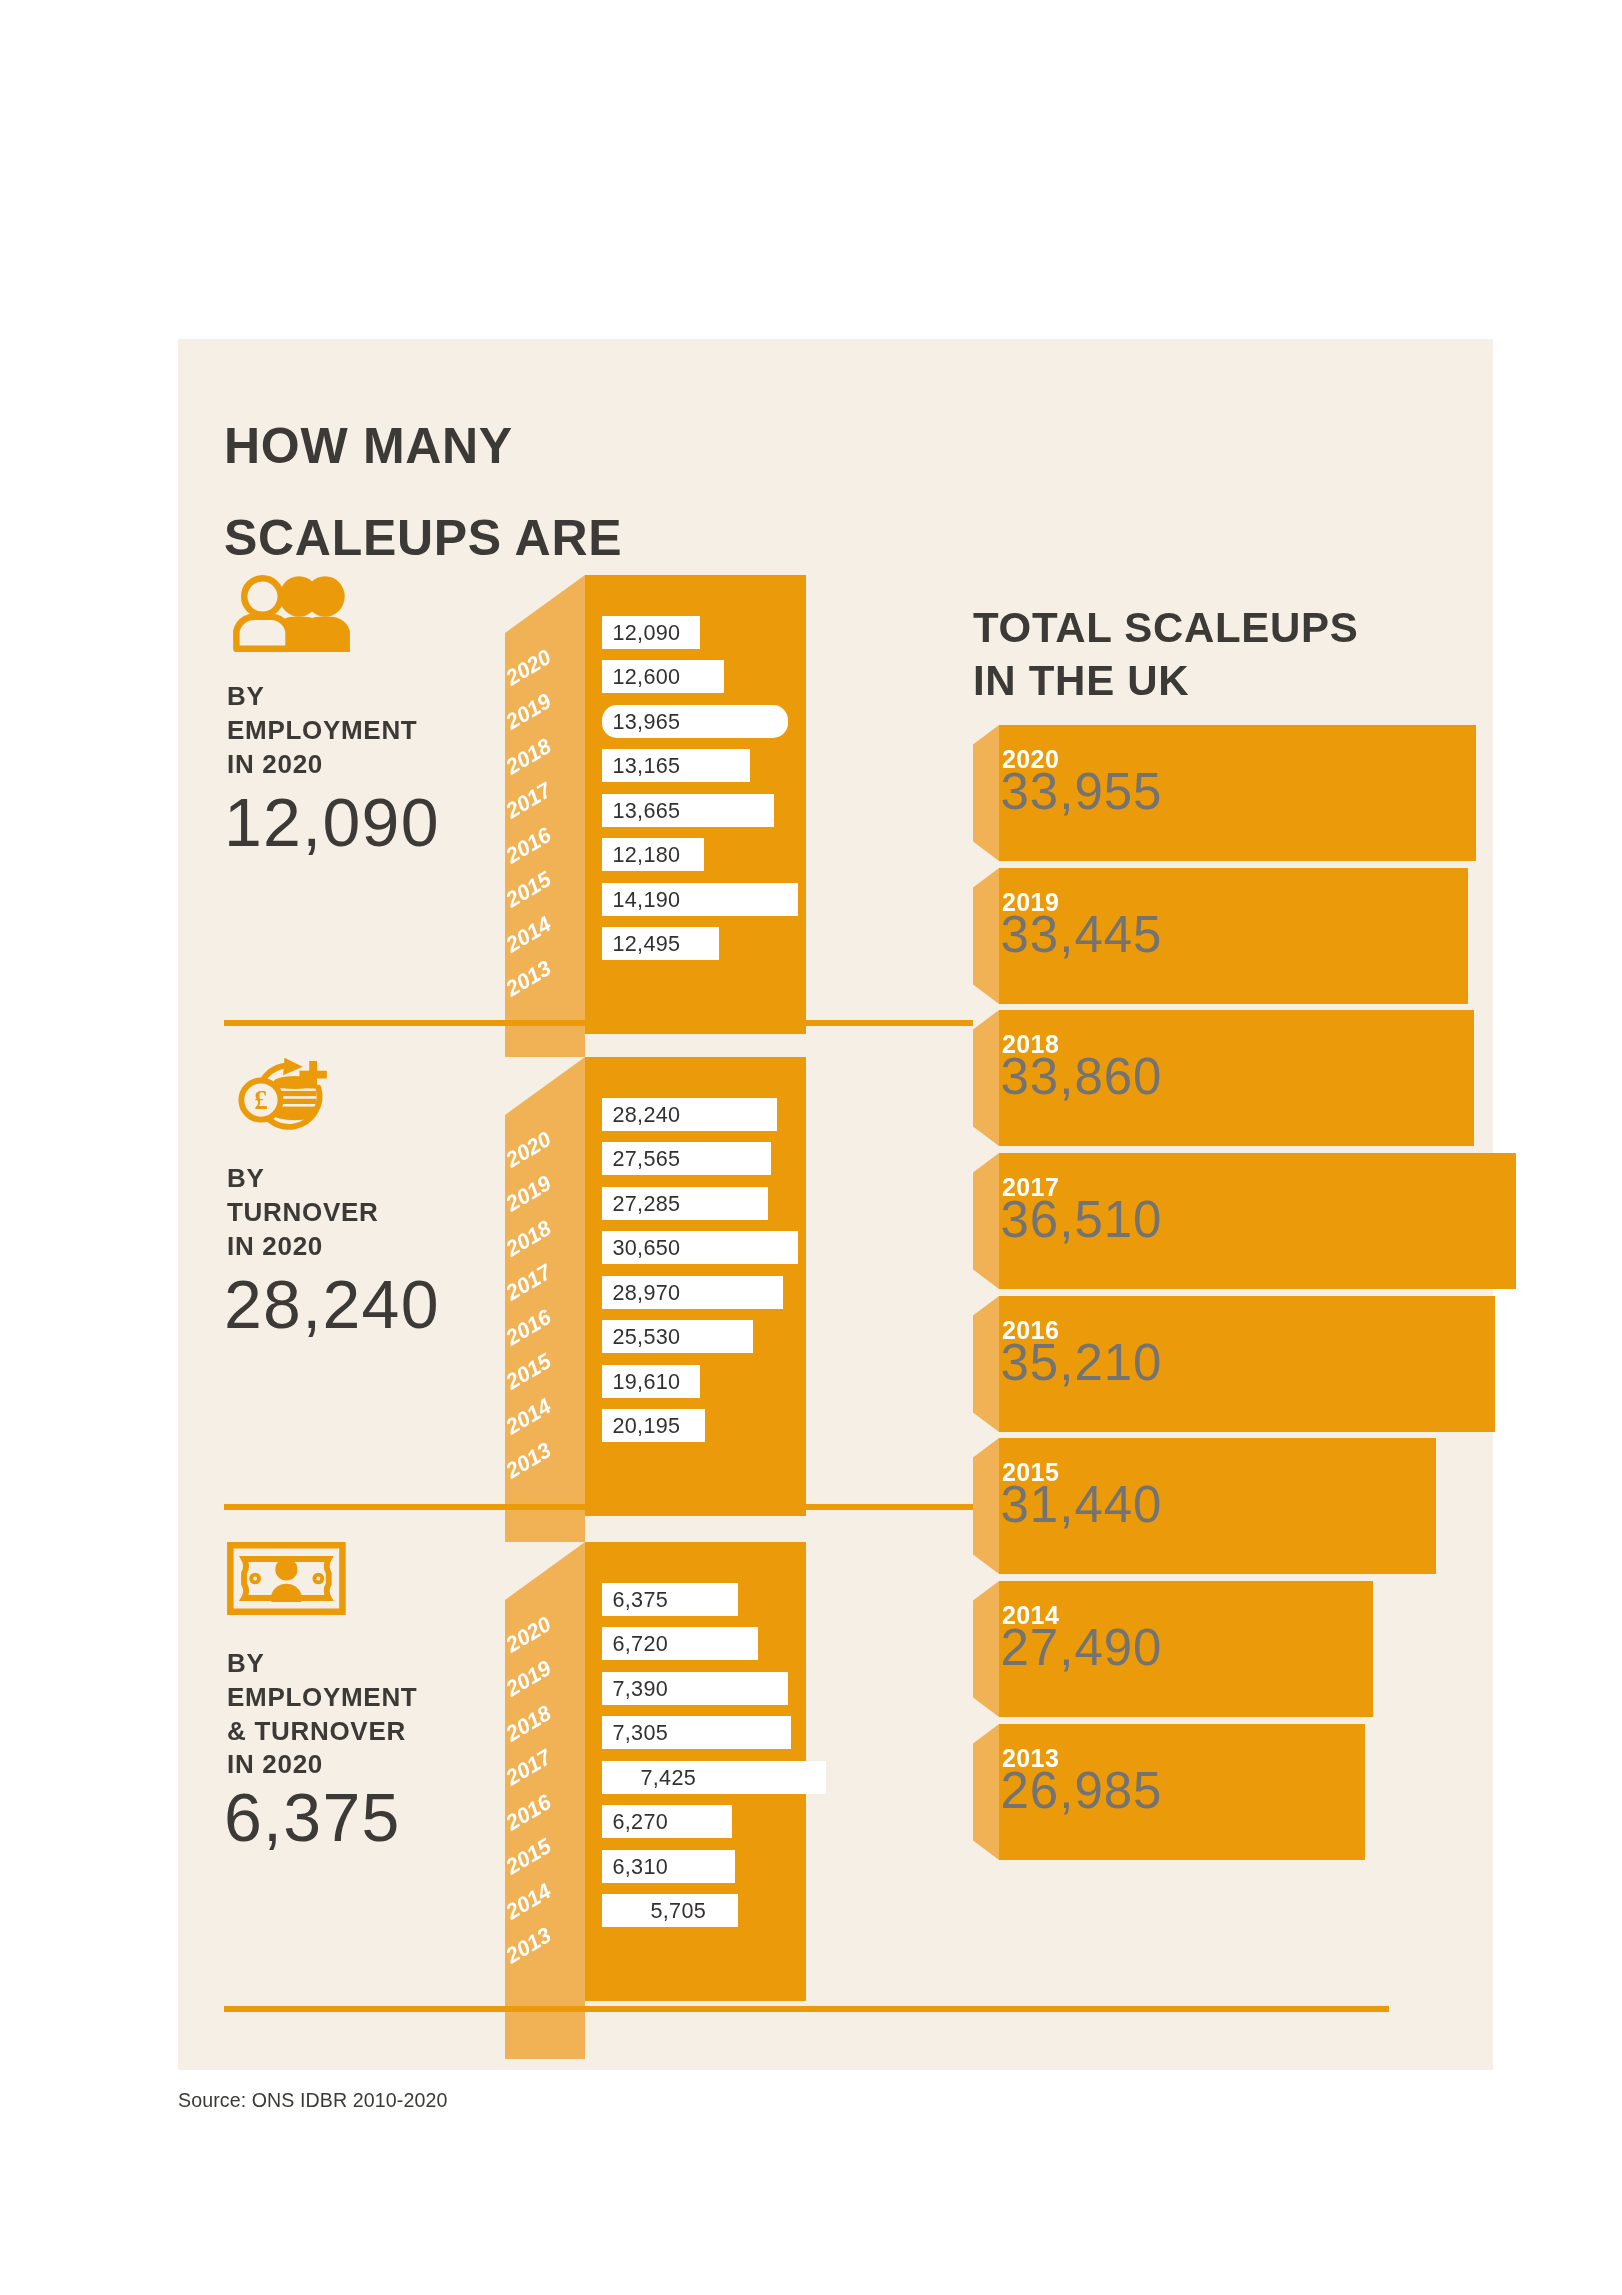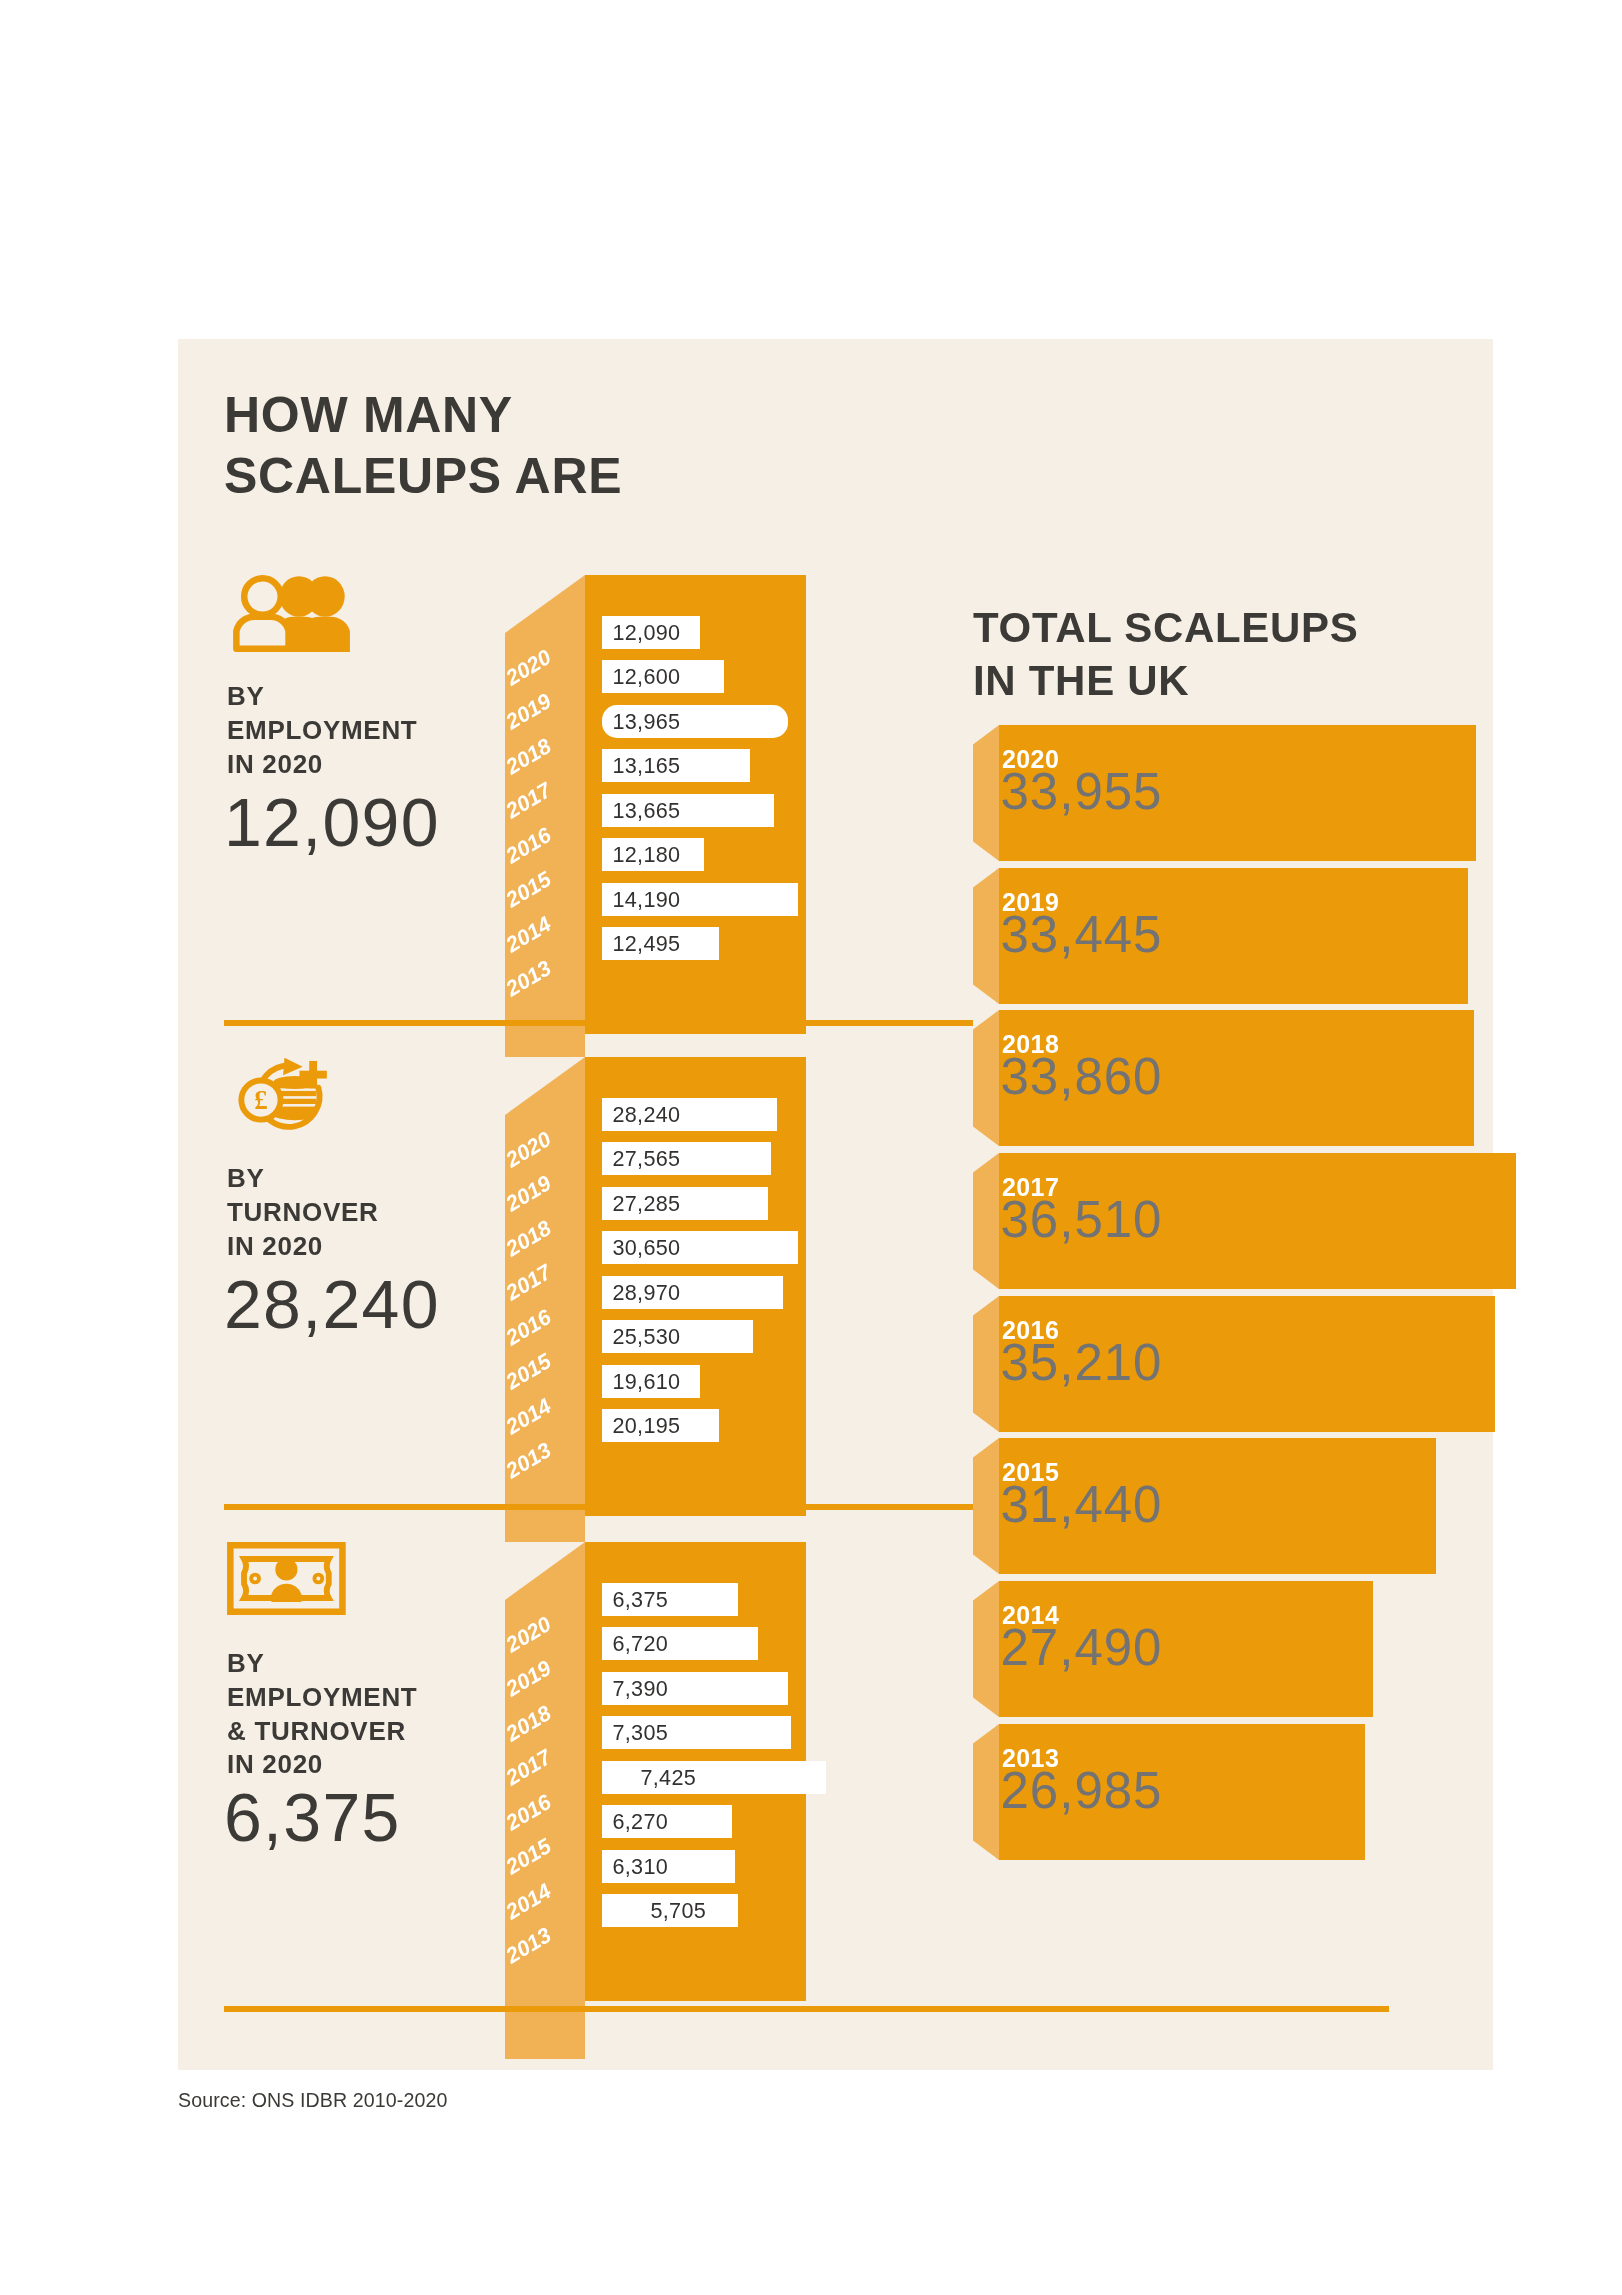--- a/index.html
+++ b/index.html
@@ -28,21 +28,21 @@
     width:1315px;height:1731px;
     background:#f6efe6;
   }
 
   
   .big-heading{
     position:absolute;left:46px;top:46px;width:589px;
     font-weight:700;font-size:50px;line-height:1.22;
     letter-spacing:0.7px;color:#3c3a36;text-transform:uppercase;
   }
-  .big-heading span{display:block;}
+  .big-heading span{display:block;margin-top:31px;}
 
   
   .block{position:absolute;left:0;width:661px;}
   .block-0{top:236px;}
   .block-1{top:718px;}
   .block-2{top:1203px;}
 
   .icon-box{position:absolute;left:49px;top:0;width:137px;height:79px;}
   .icon-box svg{display:block;}
 
@@ -278,21 +278,21 @@
             </div>
             <div class="bar" style="width: 181px; top: 219px; height: 33px;">
               <span class="bar-label">28,970</span>
             </div>
             <div class="bar" style="width: 151px; top: 263px; height: 33px;">
               <span class="bar-label">25,530</span>
             </div>
             <div class="bar" style="width: 98px; top: 308px; height: 33px;">
               <span class="bar-label">19,610</span>
             </div>
-            <div class="bar" style="width: 117px; top: 352px; height: 33px;">
+            <div class="bar" style="width: 103px; top: 352px; height: 33px;">
               <span class="bar-label">20,195</span>
             </div>
           </div>
         </div>
     </div>
     <div class="divider" style="top:1165px;width:982px;"></div>
 
     <div class="block block-2">
       <div class="icon-box">
         <svg width="124" height="73" viewBox="0 0 190 112">

